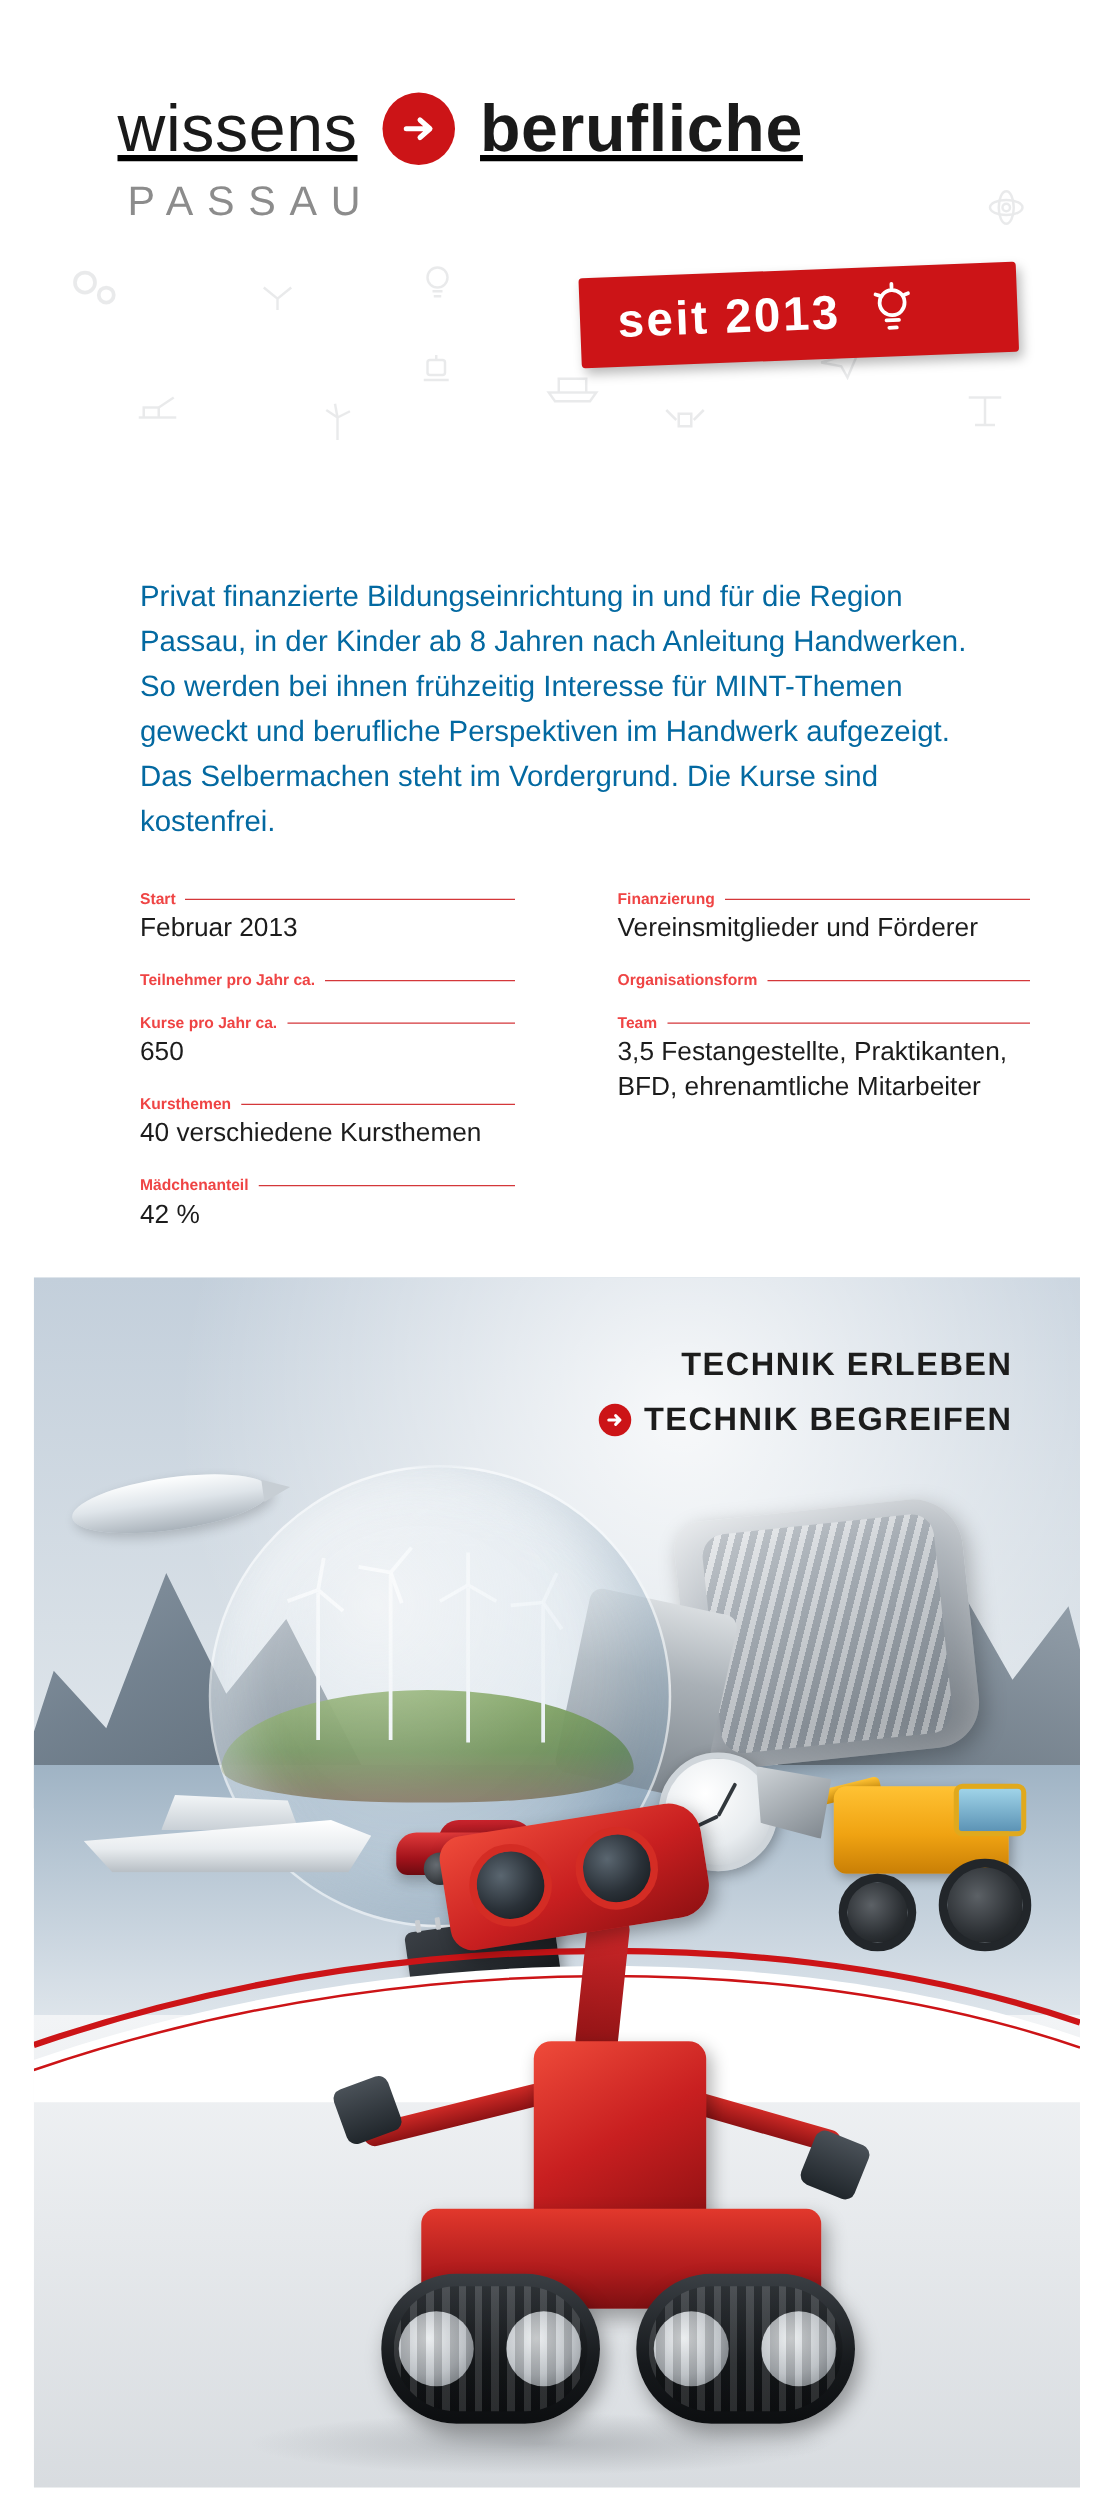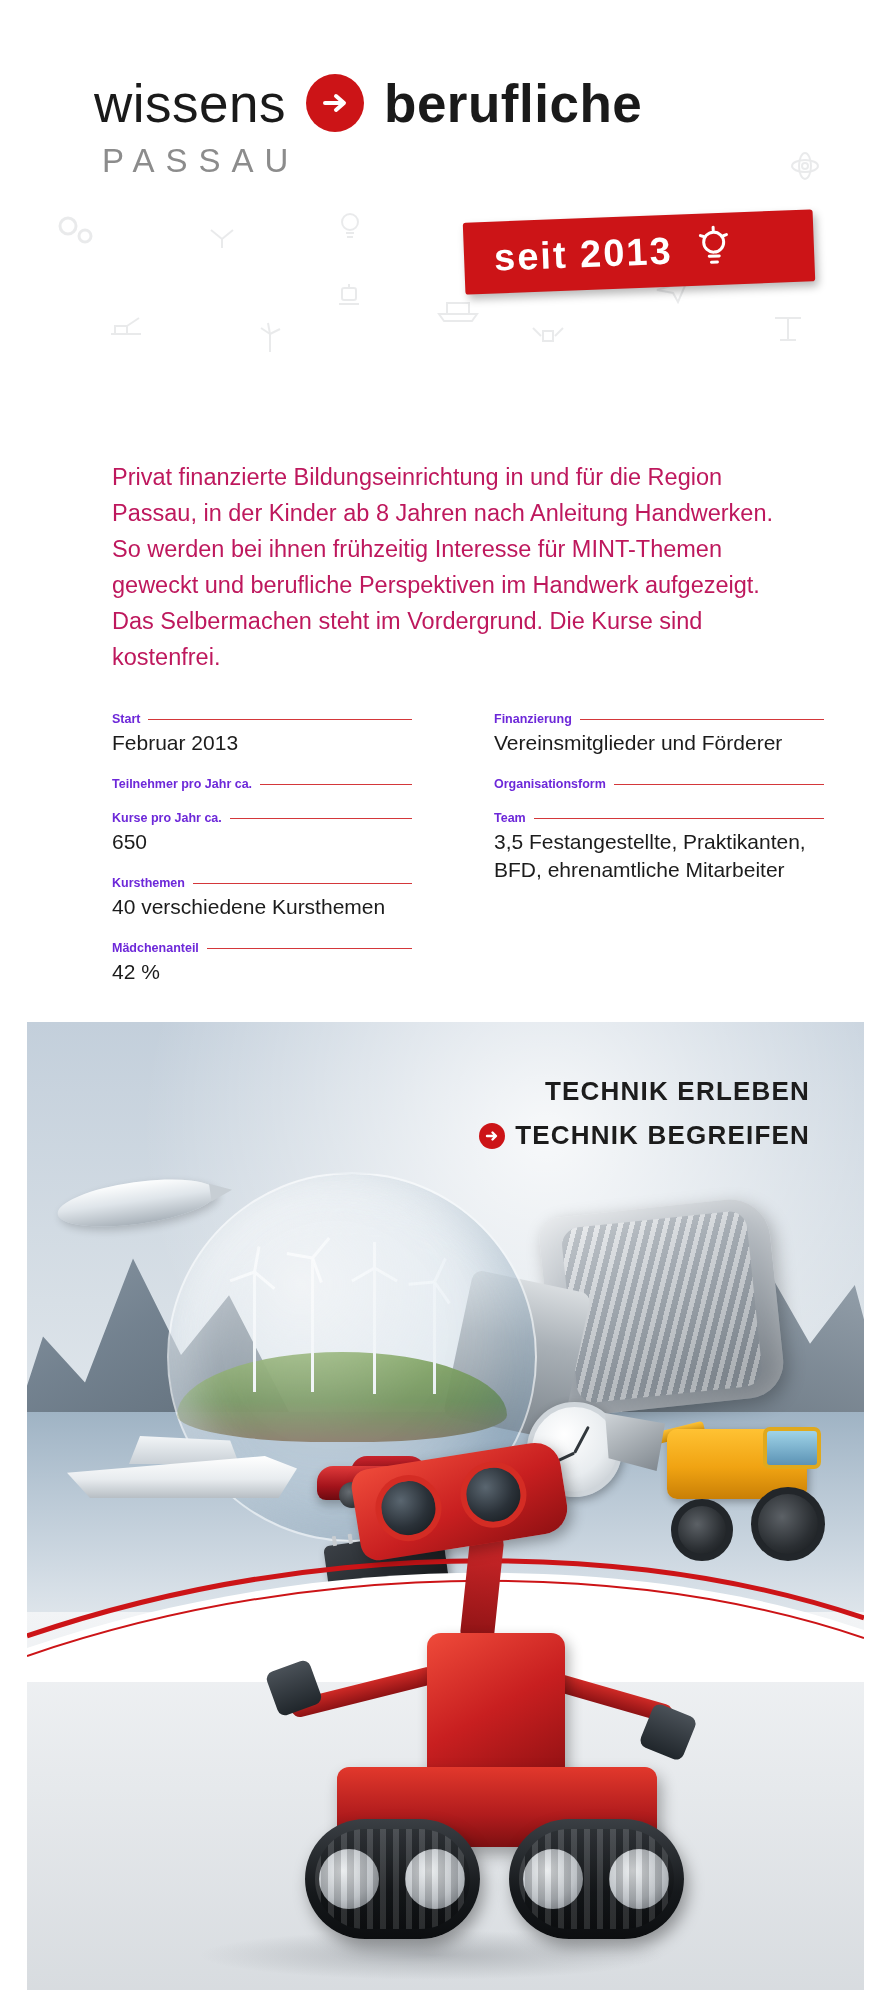--- a/index.html
+++ b/index.html
@@ -28,20 +28,21 @@
   }
 
   
   .logo-row {
     position: absolute;
     left: 67px;
     top: 62px;
     display: flex;
     align-items: center;
     gap: 14px;
+    text-decoration: underline;
   }
   .logo-word {
     font-family: "Liberation Sans", sans-serif;
     font-size: 53px;
     font-weight: 400;
     color: #1a1a1a;
     letter-spacing: 0.5px;
     line-height: 1;
   }
   .logo-word.bold { font-weight: 700; }
@@ -91,38 +92,38 @@
   .ic { position: absolute; opacity: 0.30; color: #b9bcc0; }
 
   
   .intro {
     position: absolute;
     left: 85px;
     top: 447px;
     width: 680px;
     font-size: 23.5px;
     line-height: 36px;
-    color: #be185d;
+    color: #0369a1;
     font-family: "Liberation Serif", serif;
   }
   .intro p { font-family: "Liberation Sans", sans-serif; }
 
   
   .facts { position: absolute; left: 85px; top: 700px; width: 700px; }
   .col-left { position: absolute; left: 0; top: 0; width: 300px; }
   .col-right { position: absolute; left: 382px; top: 0; width: 330px; }
   .fact { margin-bottom: 20px; }
   .fact-head {
     display: flex; align-items: center; gap: 8px;
     margin-bottom: 3px;
   }
   .fact-label {
     font-size: 12.5px;
     font-weight: 700;
-    color: #6d28d9;
+    color: #ef4444;
     white-space: nowrap;
   }
   .fact-rule { flex: 1; height: 1px; background: #cc1417; opacity: 0.85; }
   .fact-value {
     font-size: 21px;
     line-height: 28px;
     color: #1c1c1c;
   }
 
   

